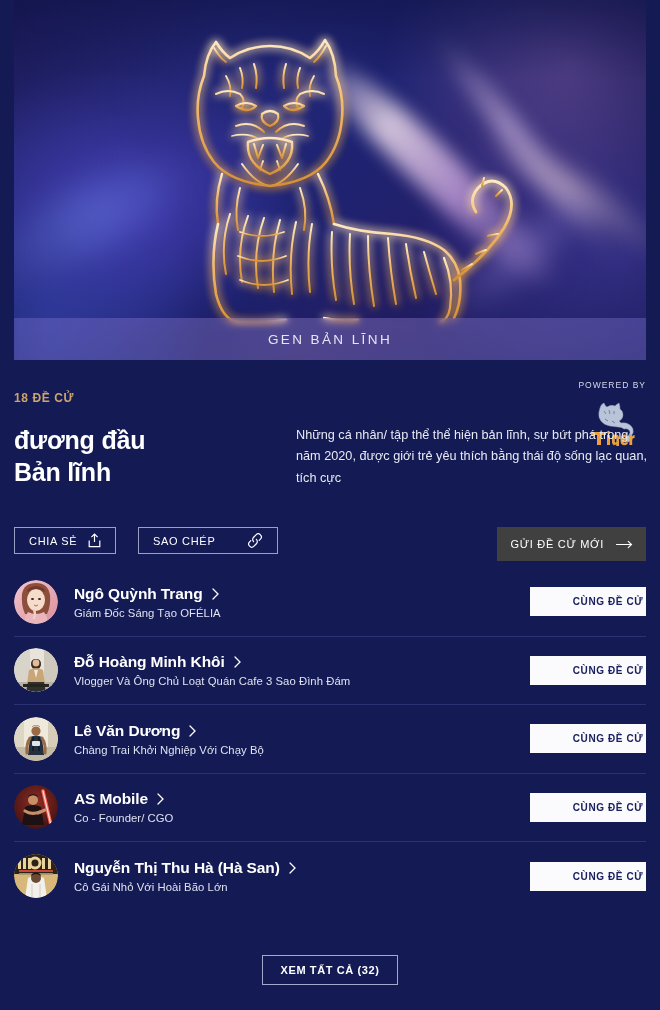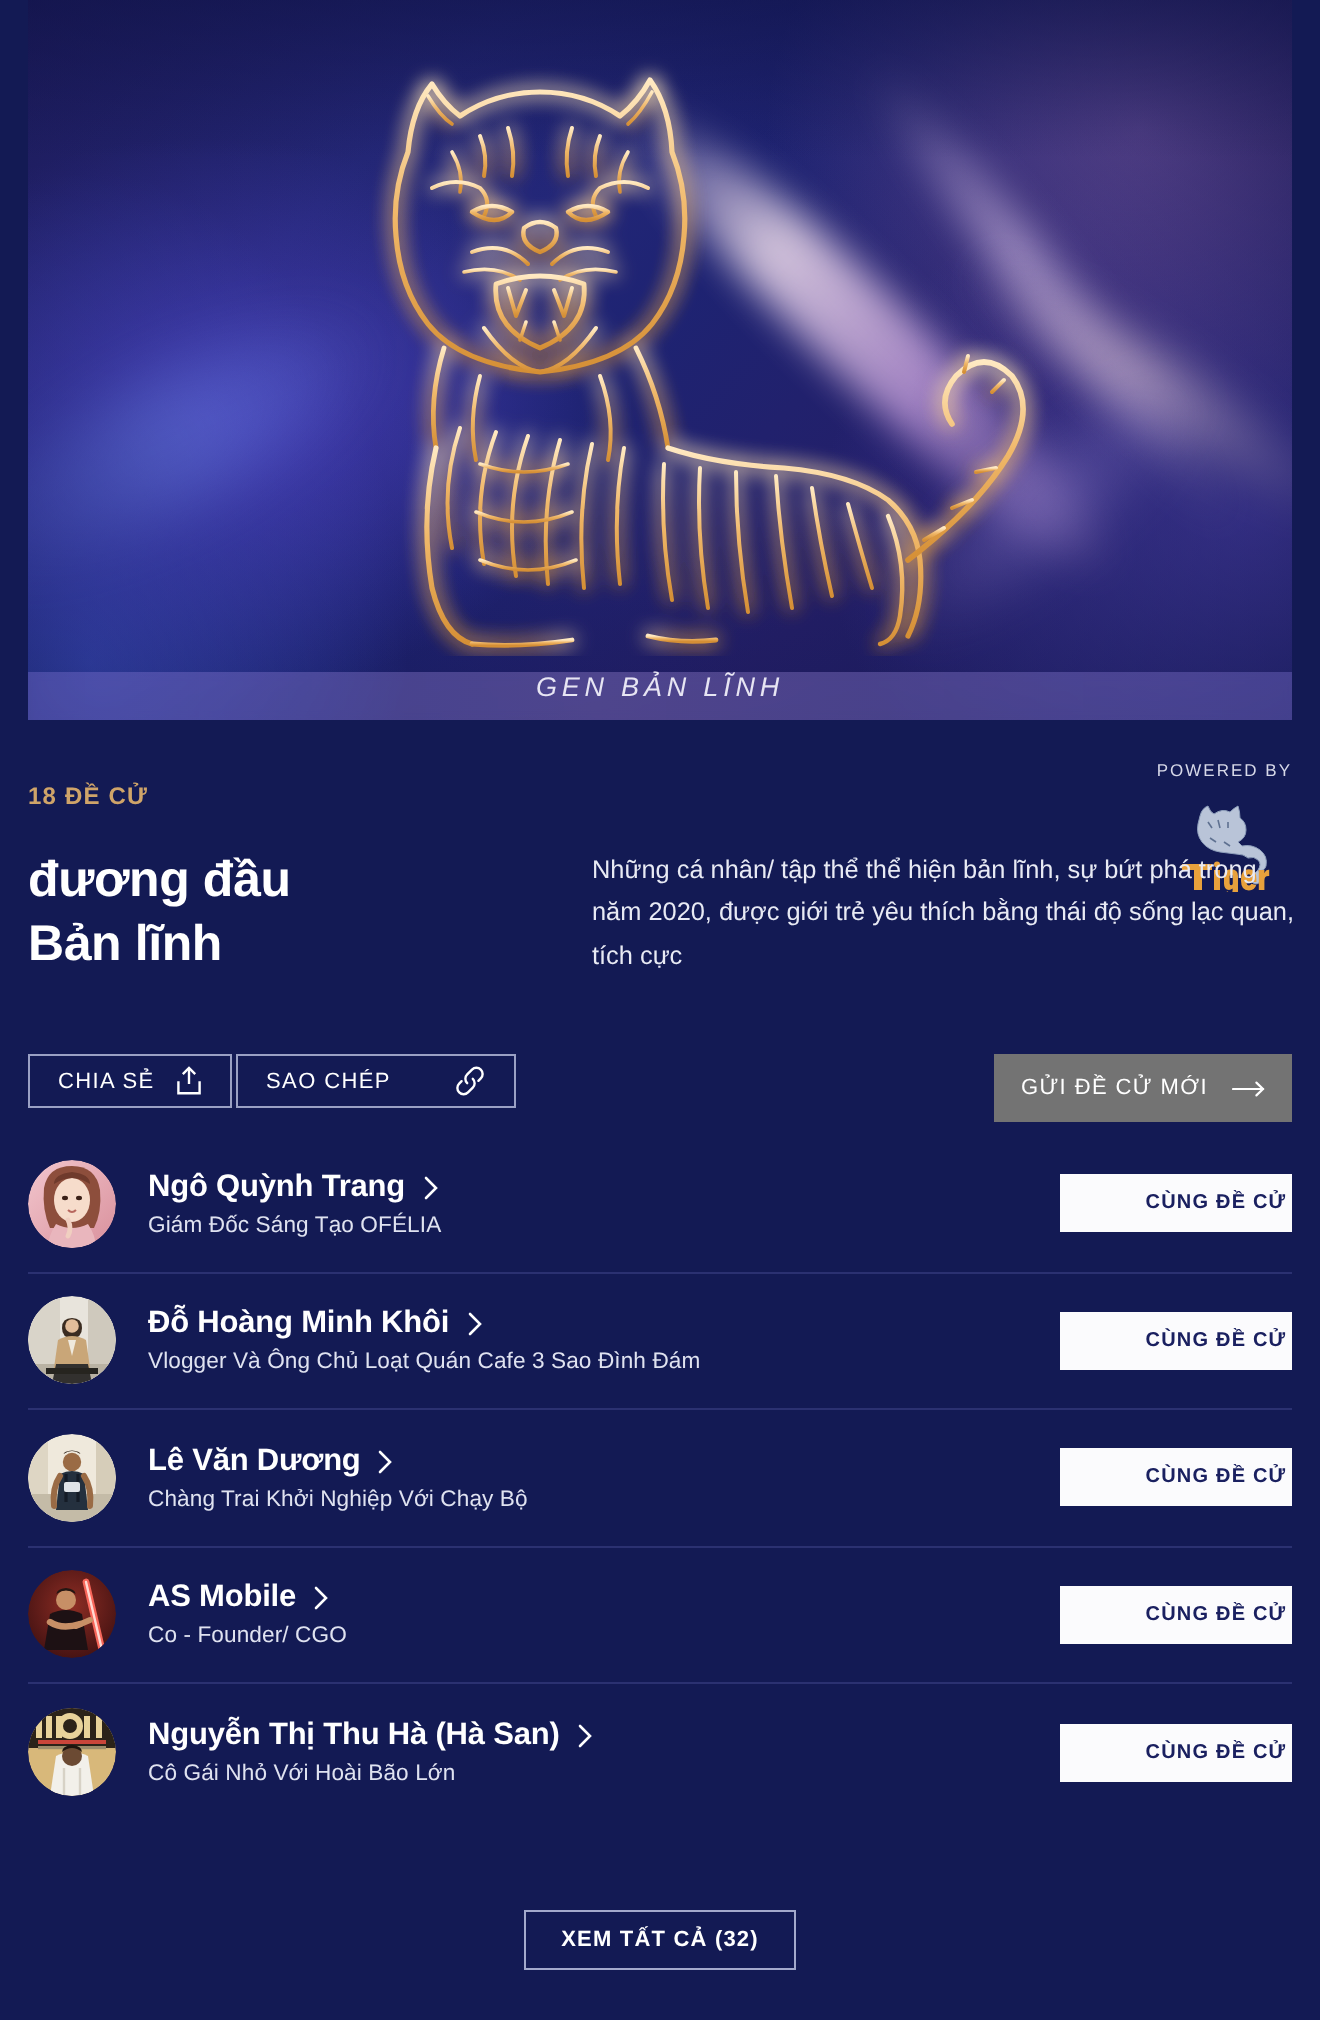--- a/index.html
+++ b/index.html
@@ -94,27 +94,26 @@
   .hero-tiger {
     position: absolute;
     left: 130px;
     top: 18px;
     width: 400px;
     height: 310px;
   }
   .hero-caption-bar {
     position: absolute;
     left: 0; right: 0; bottom: 0;
-    height: 24px;
+    height: 42px;
     display: flex;
-    align-items: flex-start;
+    align-items: center;
     justify-content: center;
     background: linear-gradient(90deg, rgba(120,110,205,0.42) 0%, rgba(150,130,205,0.40) 45%, rgba(120,110,200,0.42) 100%);
     backdrop-filter: blur(2px);
-    font-style: italic;
   }
   .hero-caption {
     color: #e7e5f3;
     font-size: 13.5px;
     letter-spacing: 2.4px;
     font-weight: 400;
   }
 
   
   .meta-row {
@@ -195,27 +194,27 @@
     letter-spacing: 0.7px;
     display: inline-flex;
     align-items: center;
     justify-content: center;
     gap: 11px;
     padding: 0 14px;
     font-family: "Liberation Sans", sans-serif;
     cursor: pointer;
   }
   .btn-share { left: 0; }
-  .btn-copy  { left: 104px; gap: 32px; }
+  .btn-copy  { left: 124px; gap: 32px; }
   .btn-primary {
     position: absolute;
     right: 0; top: 0;
     height: 34px;
     min-width: 123px;
-    background: #737373;
+    background: #404040;
     border: none;
     color: #ffffff;
     font-size: 11px;
     letter-spacing: 0.7px;
     display: inline-flex;
     align-items: center;
     justify-content: center;
     gap: 12px;
     padding: 16px 13px;
     font-family: "Liberation Sans", sans-serif;

